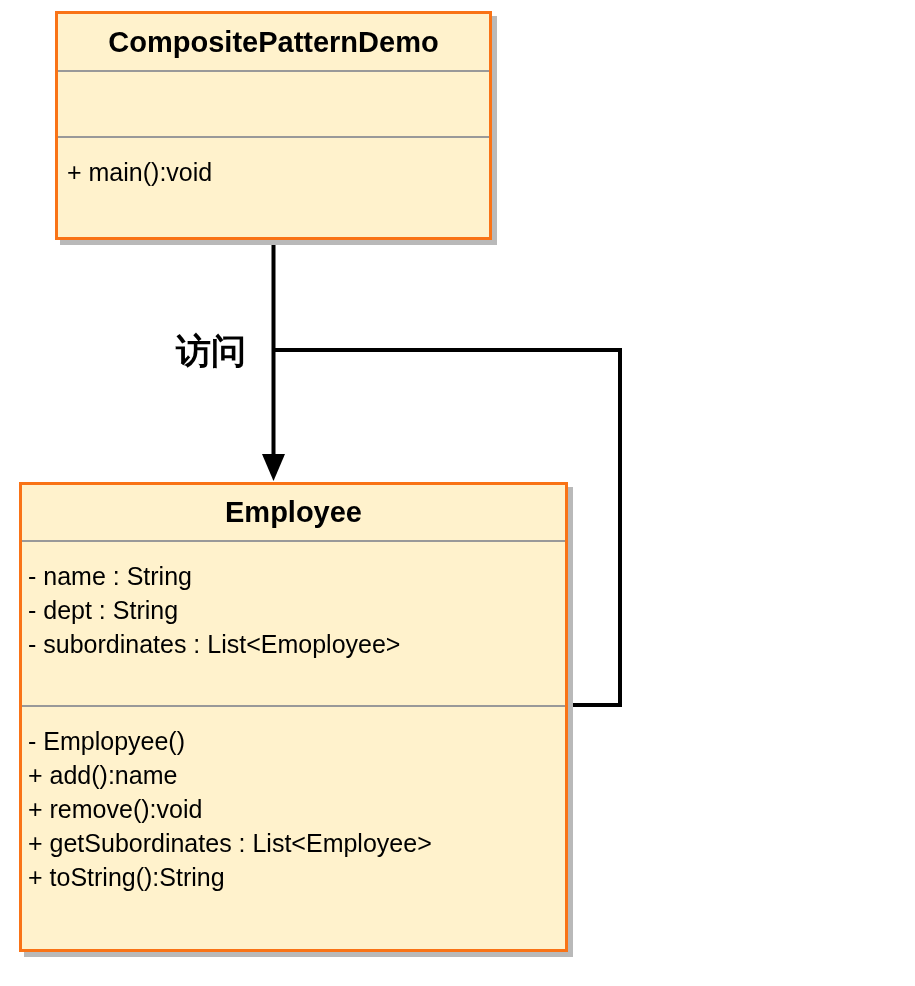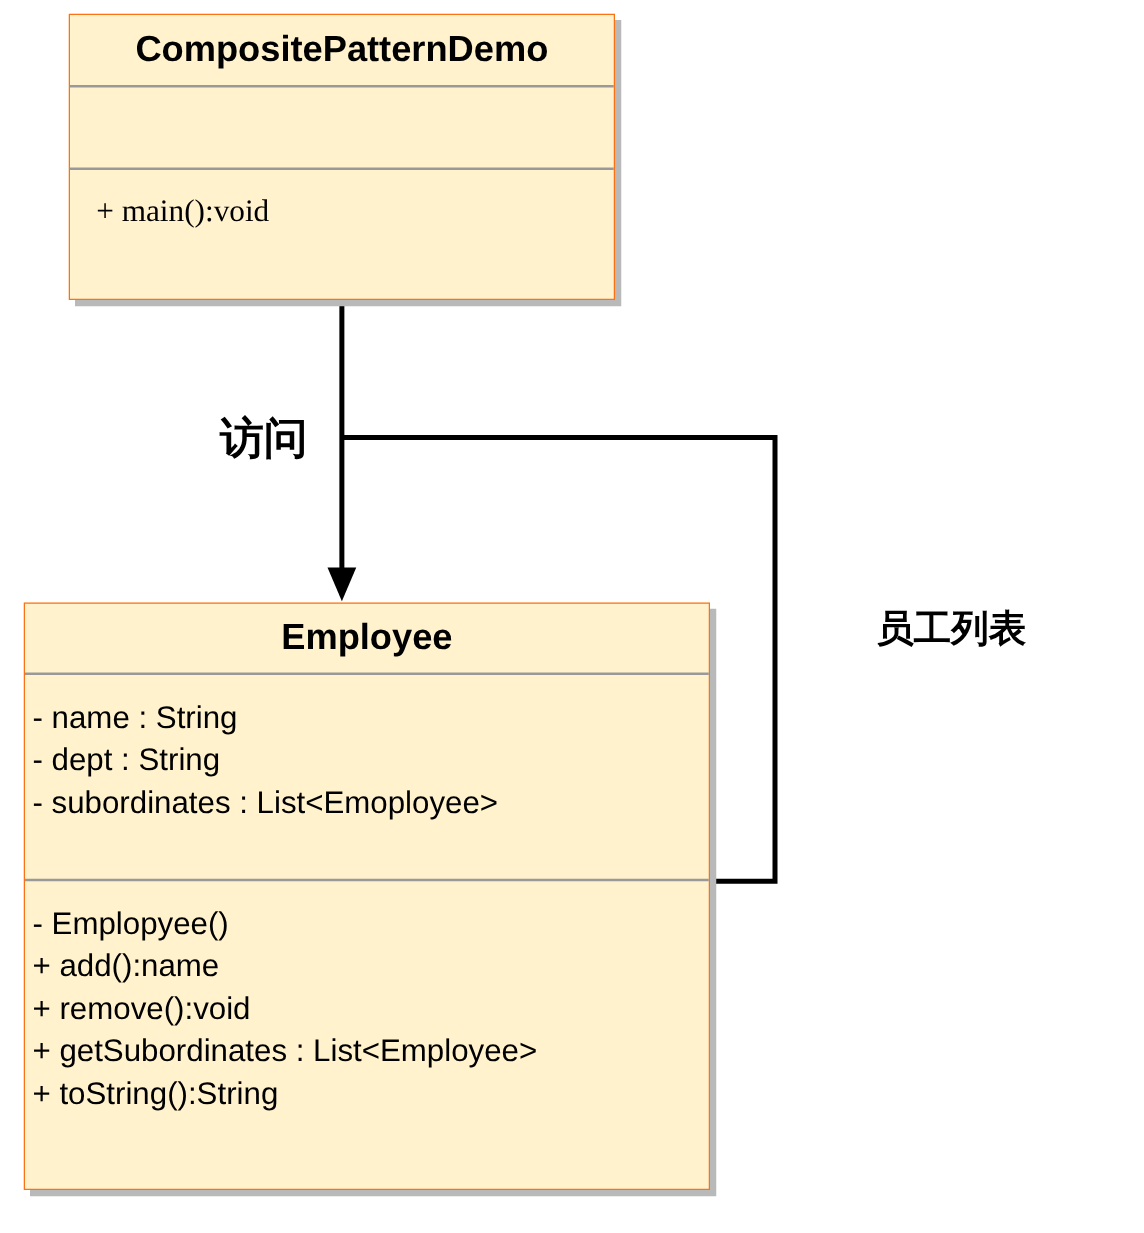--- a/index.html
+++ b/index.html
@@ -15,21 +15,21 @@
     font-family: "Liberation Sans", sans-serif;
     color: #000000;
     overflow: hidden;
   }
 
   
   .uml-class {
     position: absolute;
     box-sizing: border-box;
     background: #FFF2CC;
-    border: 1px solid #f97316;
+    border: 3px solid #f97316;
     box-shadow: 5px 5px 0 0 #b9b9b9;
     display: flex;
     flex-direction: column;
   }
   .uml-title {
     display: flex;
     align-items: center;
     justify-content: center;
     font-size: 29px;
     font-weight: bold;
@@ -48,21 +48,21 @@
   .uml-member {
     font-size: 25px;
     line-height: 34px;
     white-space: pre;
   }
 
   
   #class-demo { left: 55px; top: 11px; width: 437px; height: 229px; }
   #class-demo .uml-title   { height: 56px; }
   #class-demo .uml-attrs   { height: 66px; }
-  #class-demo .uml-methods { padding: 17px 8px 0 21px; font-family: Liberation Serif, serif; }
+  #class-demo .uml-methods { padding: 17px 8px 0 9px; }
 
   
   #class-employee { left: 19px; top: 482px; width: 549px; height: 470px; }
   #class-employee .uml-title   { height: 55px; }
   #class-employee .uml-attrs   { height: 165px; padding: 17px 6px 0 6px; }
   #class-employee .uml-methods { padding: 17px 6px 0 6px; border-radius: 25px; }
 
   
   .connector-layer {
     position: absolute;
@@ -110,15 +110,14 @@
     <div class="uml-methods">
         <div class="uml-member">- Emplopyee()</div>
         <div class="uml-member">+ add():name</div>
         <div class="uml-member">+ remove():void</div>
         <div class="uml-member">+ getSubordinates : List&lt;Employee&gt;</div>
         <div class="uml-member">+ toString():String</div>
       </div>
   </div>
 
   <div class="edge-label" id="label-access">访问</div>
-  <div class="edge-label" id="label-list">员工列表</div>
 
 </div>
 
 </body></html>

